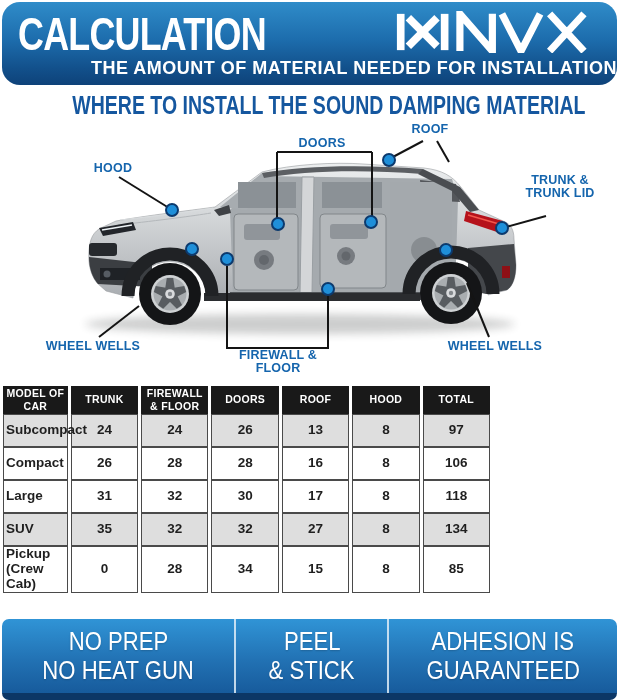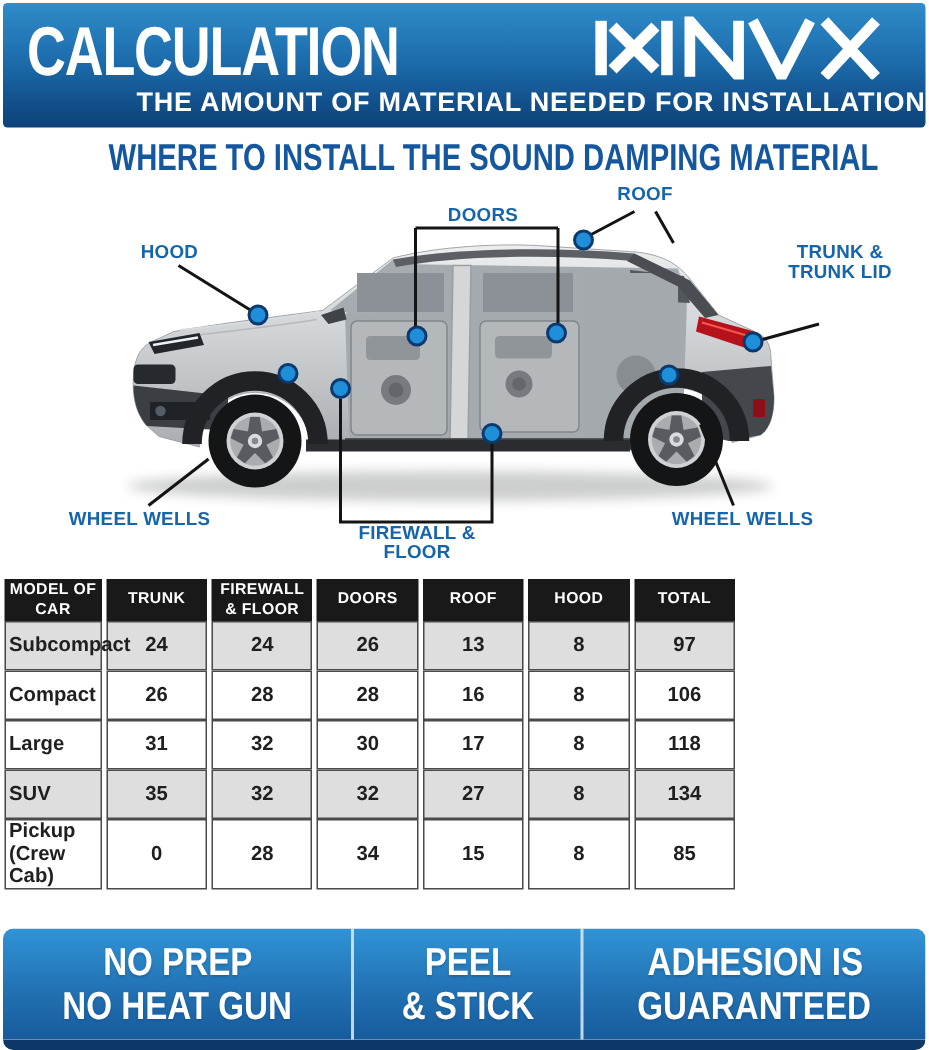--- a/index.html
+++ b/index.html
@@ -1,20 +1,20 @@
 <!DOCTYPE html>
 <html><head>
 <meta charset="utf-8">
 <style>
   html,body{margin:0;padding:0;background:#ffffff;}
   .page{position:relative;width:619px;height:700px;background:#ffffff;overflow:hidden;
         font-family:"Liberation Sans",sans-serif;}
 
   
-  .banner{position:absolute;left:2px;top:2px;width:615px;height:83px;border-radius:3px;
+  .banner{position:absolute;left:2px;top:2px;width:615px;height:83px;border-radius:18px;
     background:linear-gradient(180deg,#2f8cc9 0%,#1d6dad 45%,#12508b 80%,#0e4279 100%);}
   .banner-title{position:absolute;left:16px;top:9px;color:#fff;font-weight:bold;
     font-size:46px;line-height:1;letter-spacing:-1px;transform:scale(0.78,1);transform-origin:left top;white-space:nowrap;}
   .banner-logo{position:absolute;right:9px;top:9px;width:216px;height:42px;}
   .banner-subtitle{position:absolute;left:0;top:56px;width:100%;text-align:right;color:#fff;
     font-weight:bold;font-size:18px;letter-spacing:0.5px;white-space:nowrap;}
 
   
   .section-heading{position:absolute;left:0;top:92px;width:619px;text-align:center;color:#15579f;}
   .section-heading span{display:inline-block;font-weight:bold;font-size:25px;line-height:1.1;
@@ -36,21 +36,21 @@
     text-align:center;vertical-align:middle;padding:0 2px;line-height:1.1;}
   table.spec td.model{text-align:left;}
   table.spec tr.alt td{background:#dedede;}
   table.spec tr.plain td{background:#ffffff;}
 
   
   .footer{position:absolute;left:2px;top:619px;width:615px;height:81px;border-radius:7px;
     box-sizing:border-box;border-bottom:7px solid #0c3766;display:flex;align-items:stretch;
     background:linear-gradient(180deg,#3094d6 0%,#2272b4 55%,#175b9c 100%);}
   .footer-cell{display:flex;flex-direction:column;justify-content:center;align-items:center;
-    color:#ffffff;font-weight:bold;font-size:26px;line-height:1.12;text-align:center;}
+    color:#ffffff;font-weight:normal;font-size:26px;line-height:1.12;text-align:center;}
   .footer-cell .fl{display:inline-block;transform:scale(0.85,1);white-space:nowrap;
     text-shadow:0 1px 2px rgba(0,0,0,0.18);}
   .fc1{width:37.8%;}
   .fc2{width:25.2%;border-left:2px solid rgba(222,236,247,0.85);border-right:2px solid rgba(222,236,247,0.85);box-sizing:border-box;}
   .fc3{width:37%;}
 </style>
 </head>
 <body>
 
 <div class="page">
@@ -201,21 +201,21 @@
         <circle cx="389" cy="40" r="6"></circle>
         <circle cx="328" cy="169" r="6"></circle>
         <circle cx="446" cy="130" r="6"></circle>
         <circle cx="502" cy="108" r="6"></circle>
       </g>
     </svg>
 
     <div class="callout-label" style="left:113px;top:42px;">HOOD</div>
     <div class="callout-label" style="left:322px;top:17px;">DOORS</div>
     <div class="callout-label" style="left:430px;top:3px;">ROOF</div>
-    <div class="callout-label" style="left:560px;top:42px;text-align:center;">
+    <div class="callout-label" style="left:560px;top:54px;text-align:center;">
       <span>TRUNK &amp;</span><br>
       <span>TRUNK LID</span>
     </div>
     <div class="callout-label" style="left:278px;top:229px;">
       <span>FIREWALL &amp;</span><br>
       <span>FLOOR</span>
     </div>
     <div class="callout-label" style="left:93px;top:220px;">WHEEL WELLS</div>
     <div class="callout-label" style="left:495px;top:220px;">WHEEL WELLS</div>
   </div>

